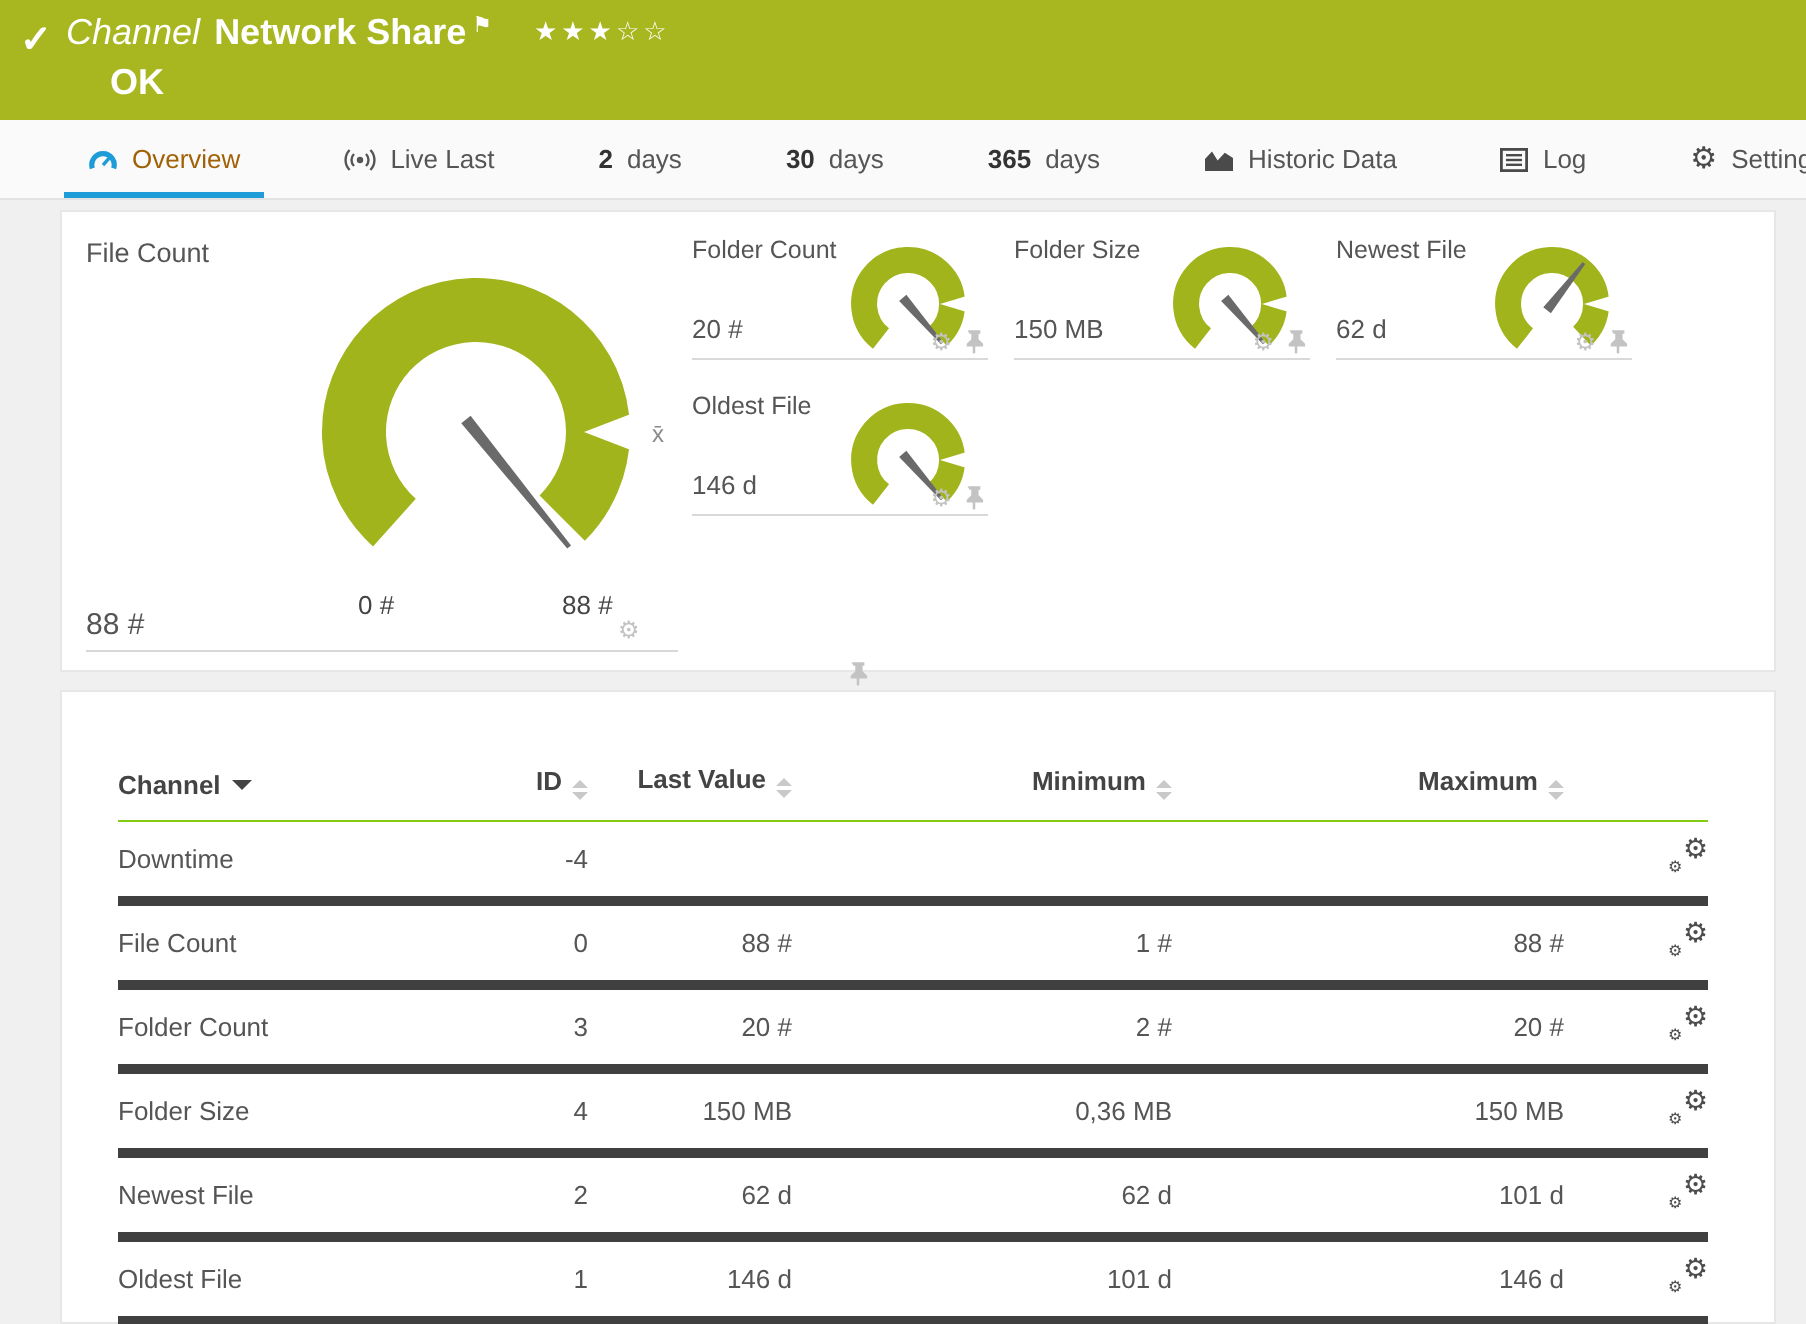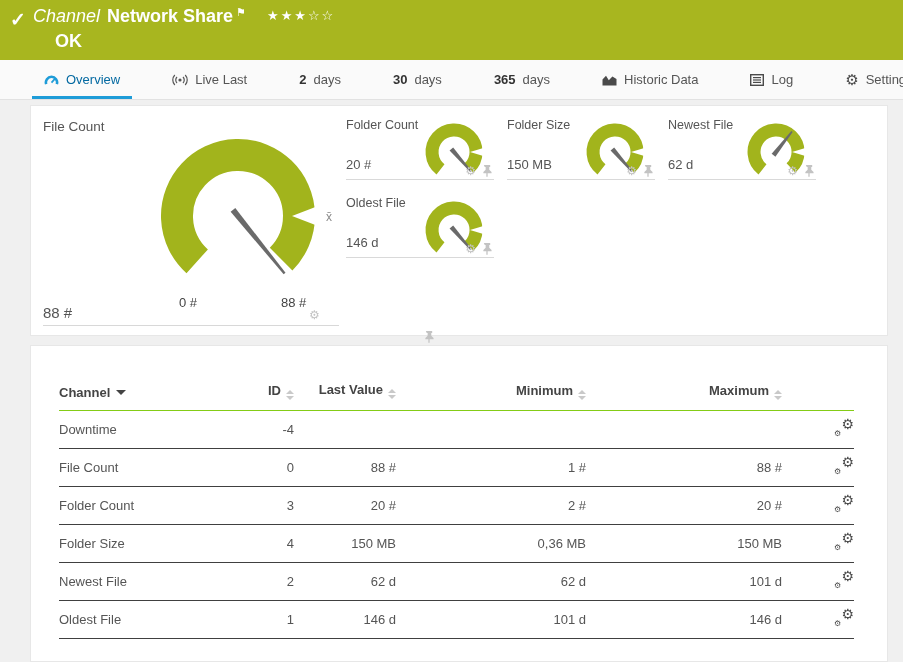--- a/index.html
+++ b/index.html
@@ -16,21 +16,21 @@
   .flag { font-size:11px; vertical-align:top; margin-left:3px; cursor:pointer; }
   .stars { margin-left:16px; font-size:13px; letter-spacing:2px; vertical-align:2px; cursor:pointer; }
   .status-ok { position:absolute; left:55px; top:31px; font-size:18px; font-weight:700; }
 
   
   .tabs { position:relative; height:40px; background:#fafafa; border-bottom:1px solid #e2e2e2;
           display:flex; align-items:stretch; padding-left:32px; gap:28px; }
   .tab { display:flex; align-items:center; gap:7px; padding:0 12px; font-size:13px; color:#555;
          cursor:pointer; position:relative; white-space:nowrap; }
   .tab .num { font-weight:700; color:#333; }
-  .tab.active { color:#0369a1;text-align:center; }
+  .tab.active { color:#a16207;text-align:center; }
   .tab.active::after { content:""; position:absolute; left:0; right:0; bottom:0; height:3px;
          background:var(--blue,#1e9cd8); }
   .tab svg { display:block; }
   .gearglyph { font-size:15px; color:#4a4a4a; line-height:1; }
 
   
   .panel { position:absolute; left:30px; width:858px; background:#fff; border:1px solid #e7e7e7; }
   .gauge-panel { top:105px; height:231px; }
   .table-panel { top:345px; height:317px; }
 
@@ -59,21 +59,21 @@
 
   .avg-label { font-size:12px; fill:#8a8a8a; }
 
   
   table { border-collapse:collapse; margin:28px 0 0 28px; width:795px; table-layout:fixed; font-size:13px; }
   col.c-channel{width:180px} col.c-id{width:55px} col.c-last{width:102px}
   col.c-min{width:190px} col.c-max{width:196px} col.c-gear{width:72px}
   th { font-weight:700; color:#444; text-align:right; vertical-align:bottom; padding:6px 0 10px 0; }
   th.left { text-align:left; }
   thead tr { border-bottom:1px solid #84cc16; }
-  tbody tr { border-bottom:1px solid #404040;margin-top:39px; }
+  tbody tr { border-bottom:5px solid #404040;margin-top:39px; }
   td { padding:9px 0; color:#555; text-align:right; }
   td.left { text-align:left; }
   .sort { display:inline-flex; flex-direction:column; gap:2px; margin-left:5px; vertical-align:1px; cursor:pointer; }
   .s-up { width:0; height:0; border-left:4px solid transparent; border-right:4px solid transparent;
           border-bottom:4px solid #c9c9c9; }
   .s-down { width:0; height:0; border-left:4px solid transparent; border-right:4px solid transparent;
           border-top:4px solid #c9c9c9; }
   .tri-down { display:inline-block; width:0; height:0; border-left:5px solid transparent;
           border-right:5px solid transparent; border-top:5px solid #444; margin-left:6px; vertical-align:2px; }
   .lastvalue-th { white-space:normal; line-height:1.5; }

